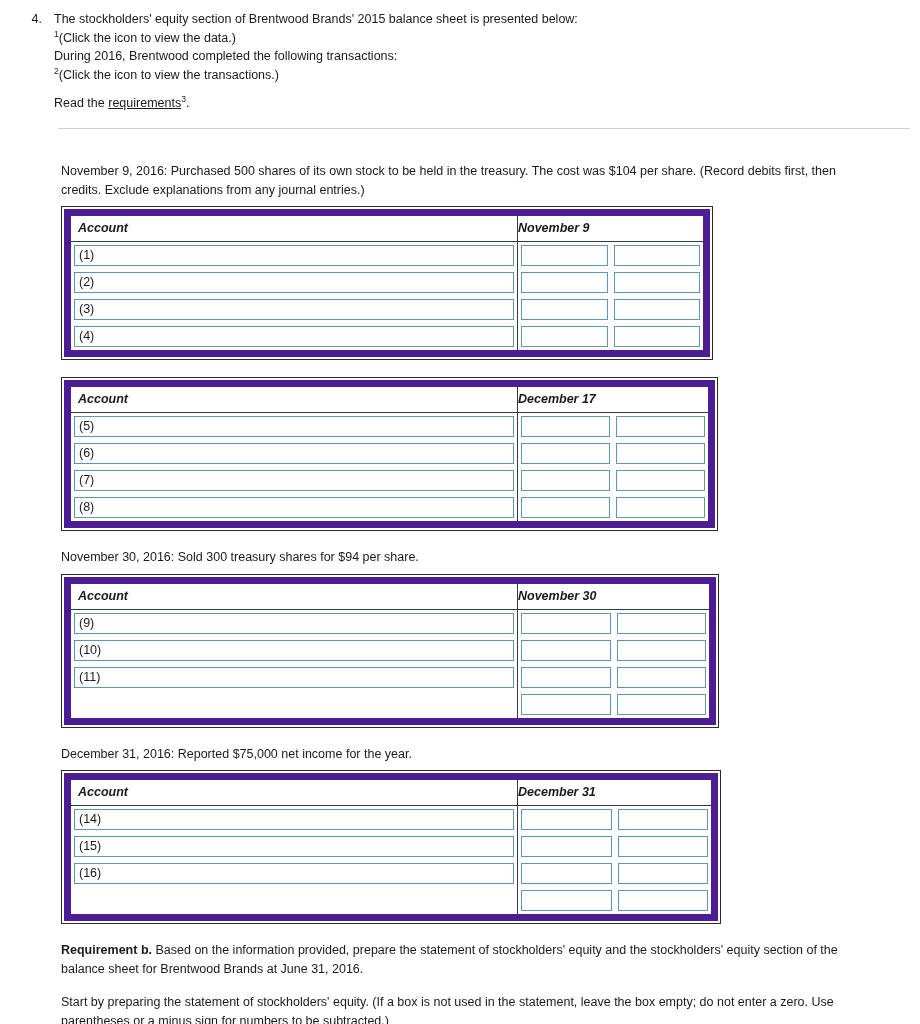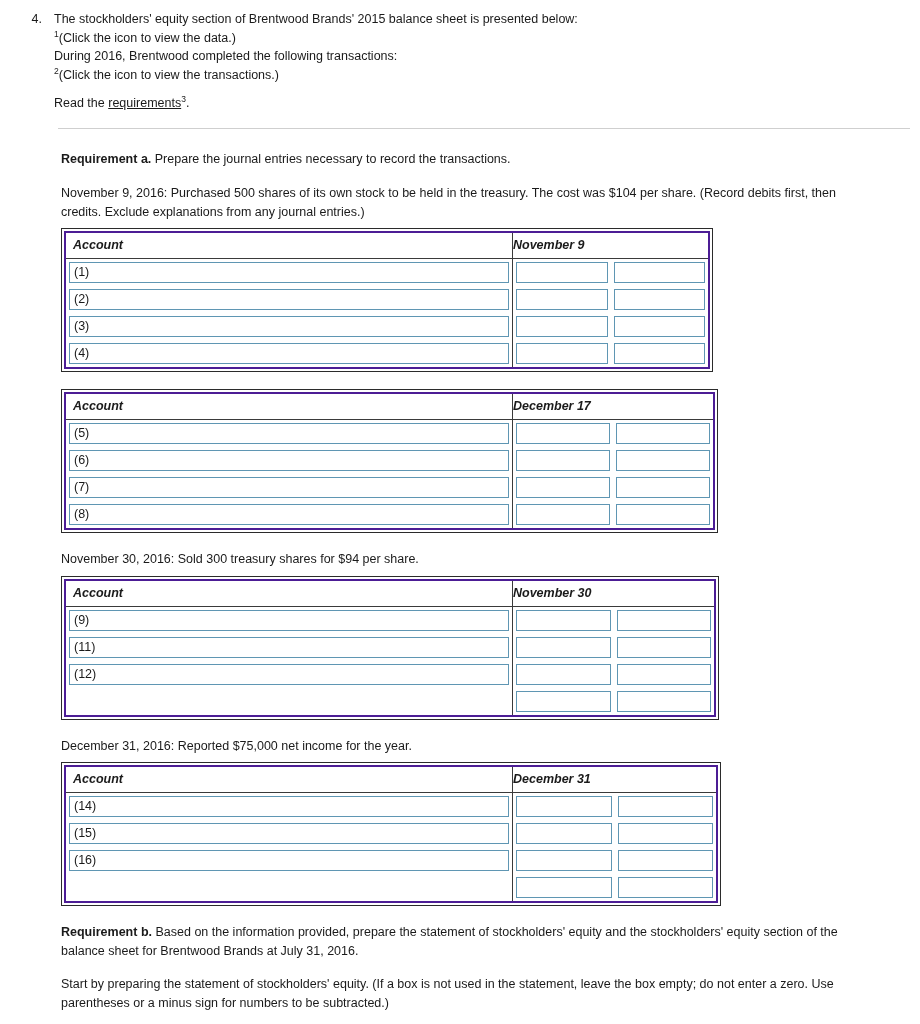--- a/index.html
+++ b/index.html
@@ -97,21 +97,21 @@
   
   .jtable {
     border: 1px solid #2b2b2b;
     box-shadow: 0 0 0 1px #ffffff inset;
     background: #ffffff;
     margin: 0 0 17px 0;
     padding: 2px;
     box-sizing: border-box;
   }
   .jtable-inner {
-    border: 2px solid #4c1d95;
+    border: 7px solid #4c1d95;
     box-sizing: border-box;
   }
   .jrow {
     display: flex;
     align-items: stretch;
   }
   .jhead {
     border-bottom: 1px solid #3a3a3a;
   }
   .jhead .acct-cell,
@@ -199,21 +199,20 @@
         <div class="gap-line"></div>
         <p><span>Read the </span><span class="req-link">requirements</span><sup>3</sup><span>.</span></p>
       </div>
     </div>
   </div>
 
   <div class="rule"></div>
 
   <div class="content">
 
-    <p class="req-head"><b>Requirement a.</b><span> Prepare the journal entries necessary to record the transactions.</span></p>
 
     <div id="tables-host">
         <p class="txn-line">November 9, 2016: Purchased 500 shares of its own stock to be held in the treasury. The cost was $104 per share. (Record debits first, then credits. Exclude explanations from any journal entries.)</p>
         <div class="jtable" style="width: 652px;">
           <div class="jtable-inner">
             <div class="jrow jhead">
               <div class="acct-col">
                 <div class="acct-cell">Account</div>
               </div>
               <div class="amt-col">
@@ -312,24 +311,24 @@
               <div class="amt-col">
                 <div class="amt-head">November 30</div>
               </div>
             </div>
             <div class="jrow">
               <div class="acct-col">
                 <div class="jbody-row">
                   <div class="field acct-field">(9)</div>
                 </div>
                 <div class="jbody-row">
+                  <div class="field acct-field">(10)</div>
+                </div>
+                <div class="jbody-row">
                   <div class="field acct-field">(11)</div>
-                </div>
-                <div class="jbody-row">
-                  <div class="field acct-field">(12)</div>
                 </div>
               </div>
               <div class="amt-col">
                 <div class="jbody-row">
                   <div class="field amt-field"></div>
                   <div class="field amt-field"></div>
                 </div>
                 <div class="jbody-row">
                   <div class="field amt-field"></div>
                   <div class="field amt-field"></div>
@@ -385,18 +384,18 @@
                 <div class="jbody-row">
                   <div class="field amt-field"></div>
                   <div class="field amt-field"></div>
                 </div>
               </div>
             </div>
           </div>
         </div>
       </div>
 
-    <p class="req-b"><b>Requirement b.</b><span> Based on the information provided, prepare the statement of stockholders' equity and the stockholders' equity section of the balance sheet for Brentwood Brands at July 31, 2016.</span></p>
+    <p class="req-b"><b>Requirement b.</b><span> Based on the information provided, prepare the statement of stockholders' equity and the stockholders' equity section of the balance sheet for Brentwood Brands at June 31, 2016.</span></p>
 
     <p class="req-b-2">Start by preparing the statement of stockholders' equity. (If a box is not used in the statement, leave the box empty; do not enter a zero. Use parentheses or a minus sign for numbers to be subtracted.)</p>
 
   </div>
 </div>
 
 </body></html>

